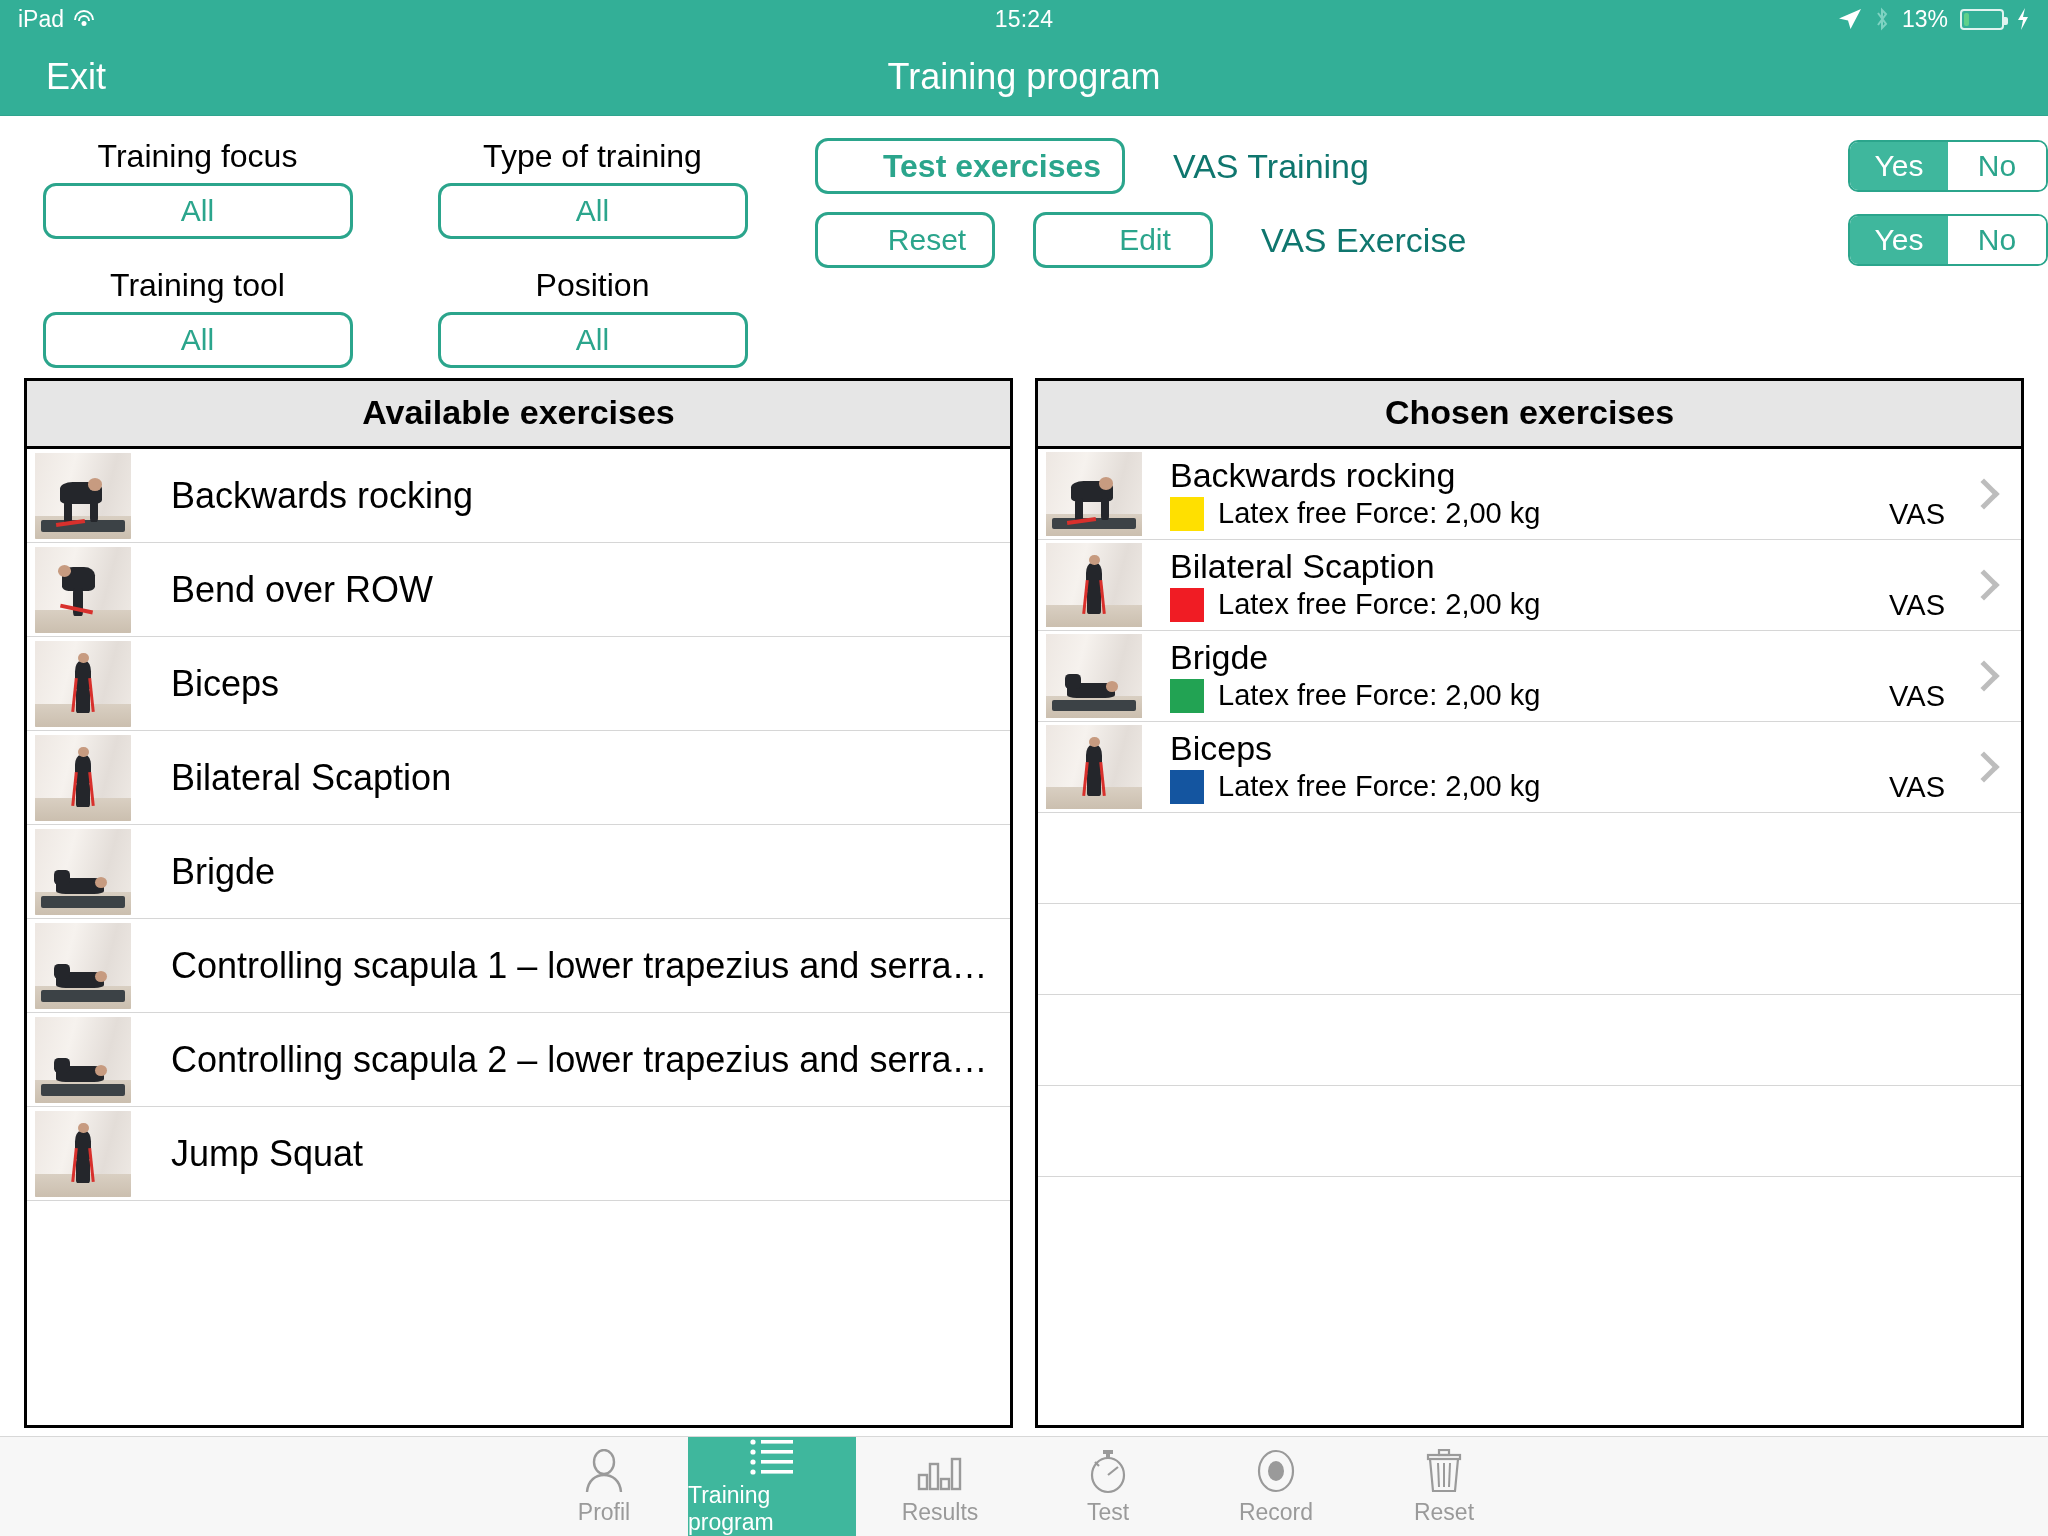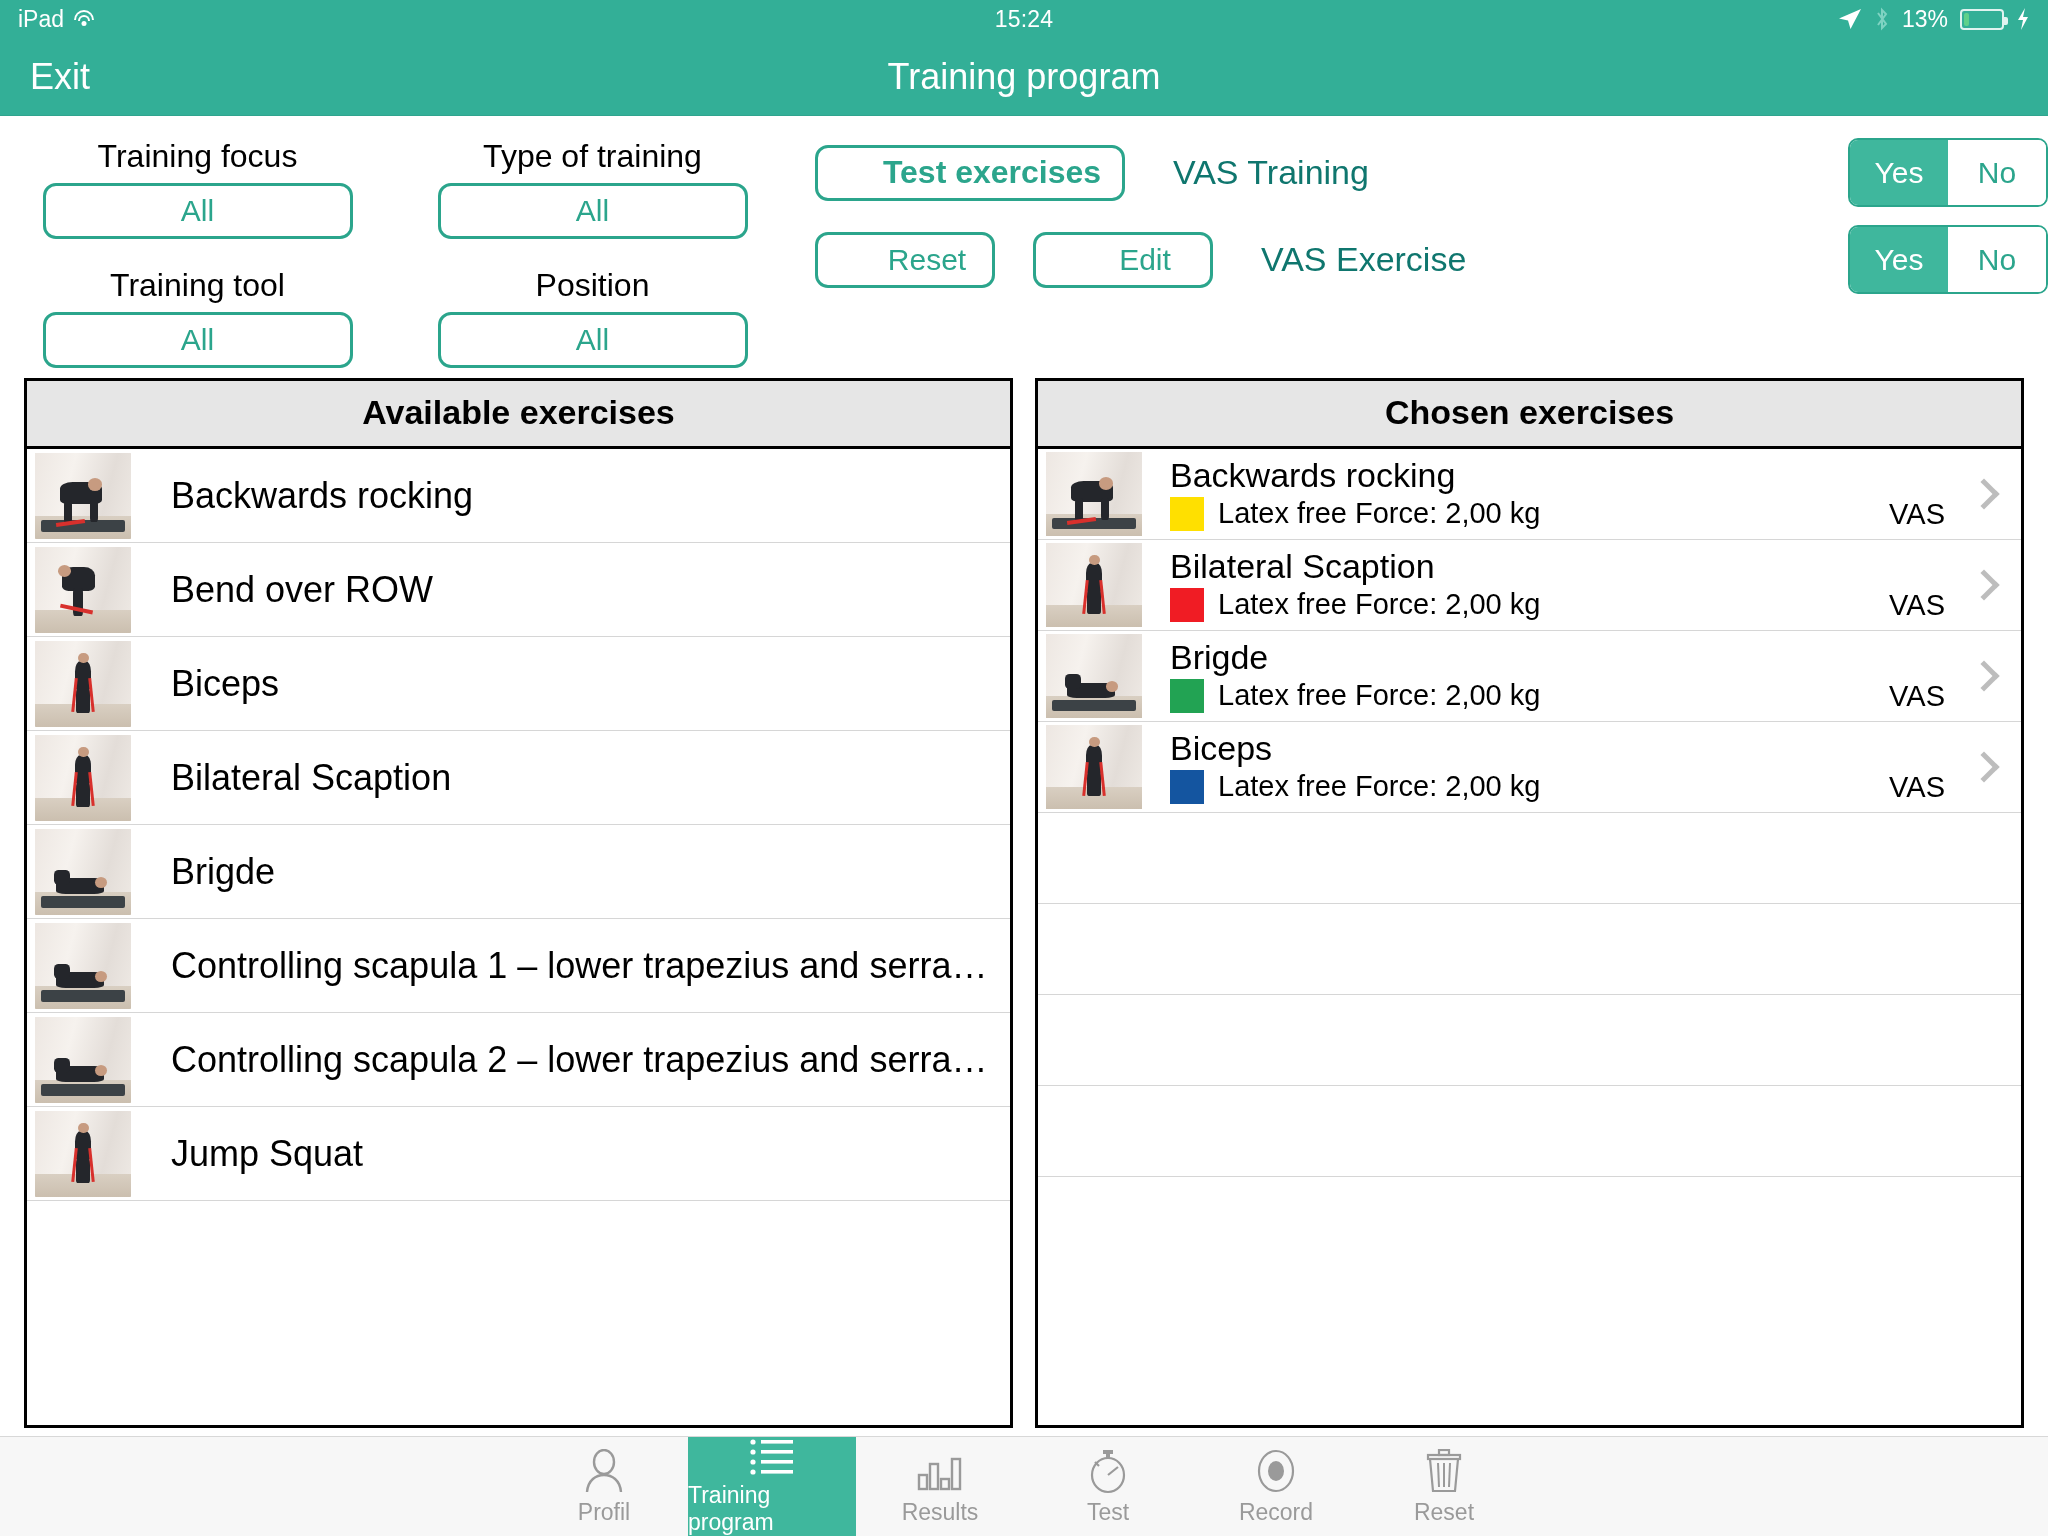--- a/index.html
+++ b/index.html
@@ -48,20 +48,21 @@
   .batt > span {
     position: absolute; left: 2px; top: 2px; bottom: 2px;
     background: #5FD08A; border-radius: 2px;
   }
 
   
   .navbar {
     height: 78px; background: #33AF97; color: #fff;
     display: flex; align-items: center; position: relative; flex: 0 0 78px;
     border-bottom: 1px solid rgba(0,0,0,.06);
+    padding-left: 16px;
   }
   .nav-exit { font-size: 36px; margin-left: 30px; color: #ffffff; cursor: pointer; }
   .nav-title {
     position: absolute; left: 0; right: 0; text-align: center;
     font-size: 36px; color: #fff; pointer-events: none;
   }
 
   
   .filters {
     flex: 0 0 auto; padding: 22px 0 10px 0; background: #fff;
@@ -86,21 +87,21 @@
     color: #2BA58C; display: flex; align-items: center; justify-content: center;
     cursor: pointer;
     padding-left: 44px;
   }
   .btn-test { width: 310px; height: 56px; font-size: 32px; font-weight: bold; margin-left: 25px; }
   .btn-reset { width: 180px; height: 56px; font-size: 30px; margin-left: 25px; }
   .btn-edit  { width: 180px; height: 56px; font-size: 30px; margin-left: 38px; }
   .vas-label { font-size: 34px; color: #0f766e; margin-left: 48px; white-space: nowrap; }
   .seg {
     display: flex; border: 2px solid #2BA58C; border-radius: 10px; overflow: hidden;
-    margin-left: 32px; height: 69px; width: 200px;
+    margin-left: 32px; height: 52px; width: 200px;
   }
   .seg div {
     flex: 1; display: flex; align-items: center; justify-content: center;
     font-size: 30px; cursor: pointer;
   }
   .seg .on  { background: #3FB79D; color: #fff; }
   .seg .off { background: #fff; color: #2BA58C; }
   .pad-left-seg { margin-left: auto; }
 
   

